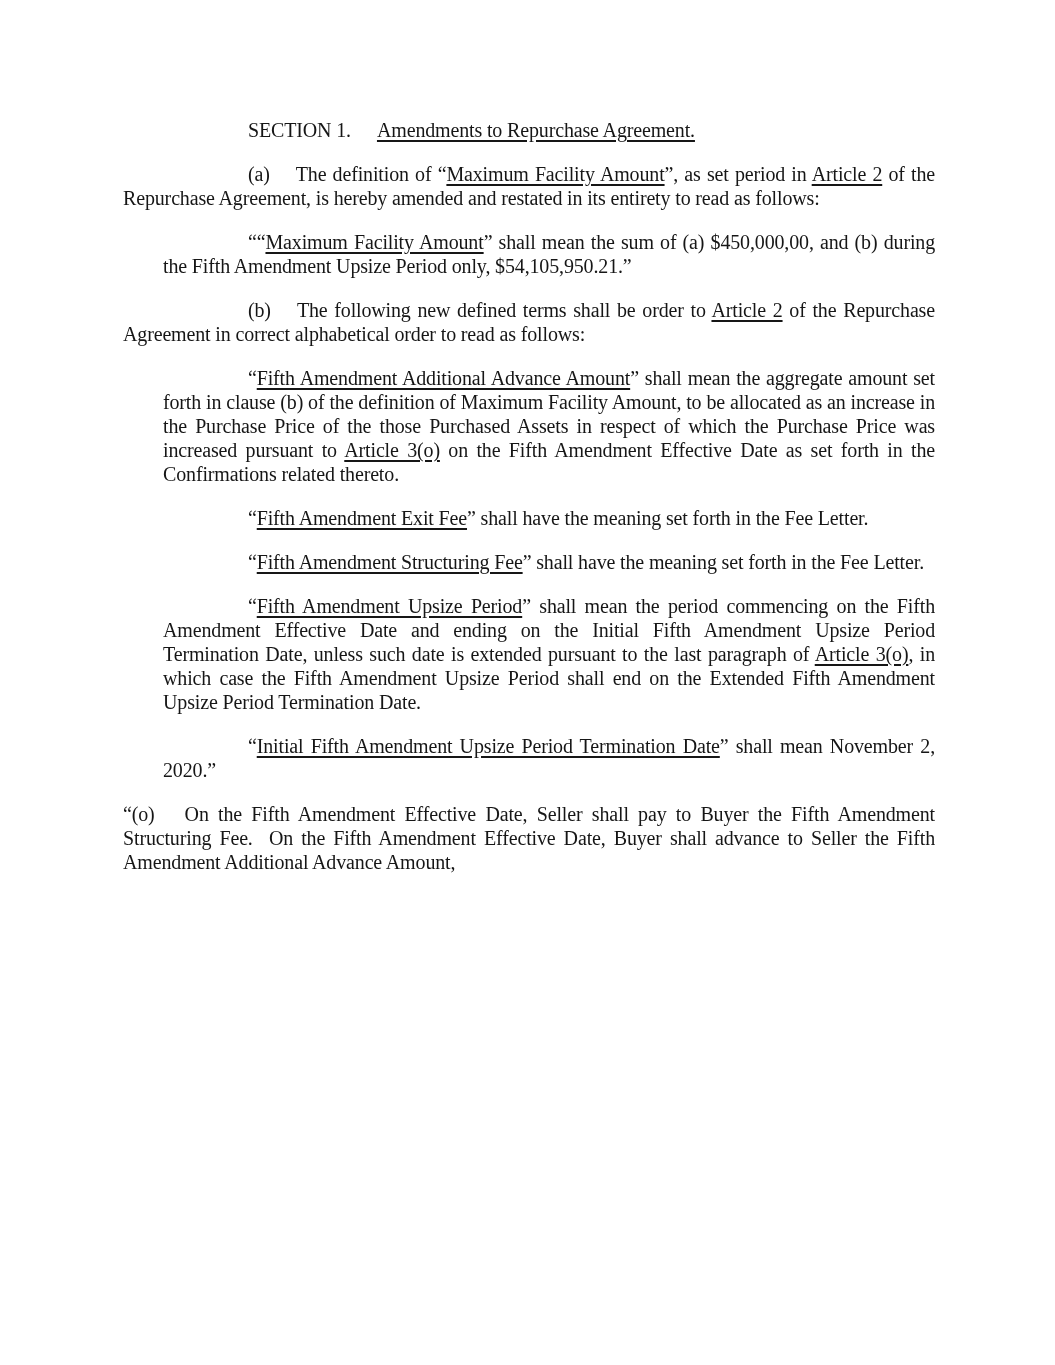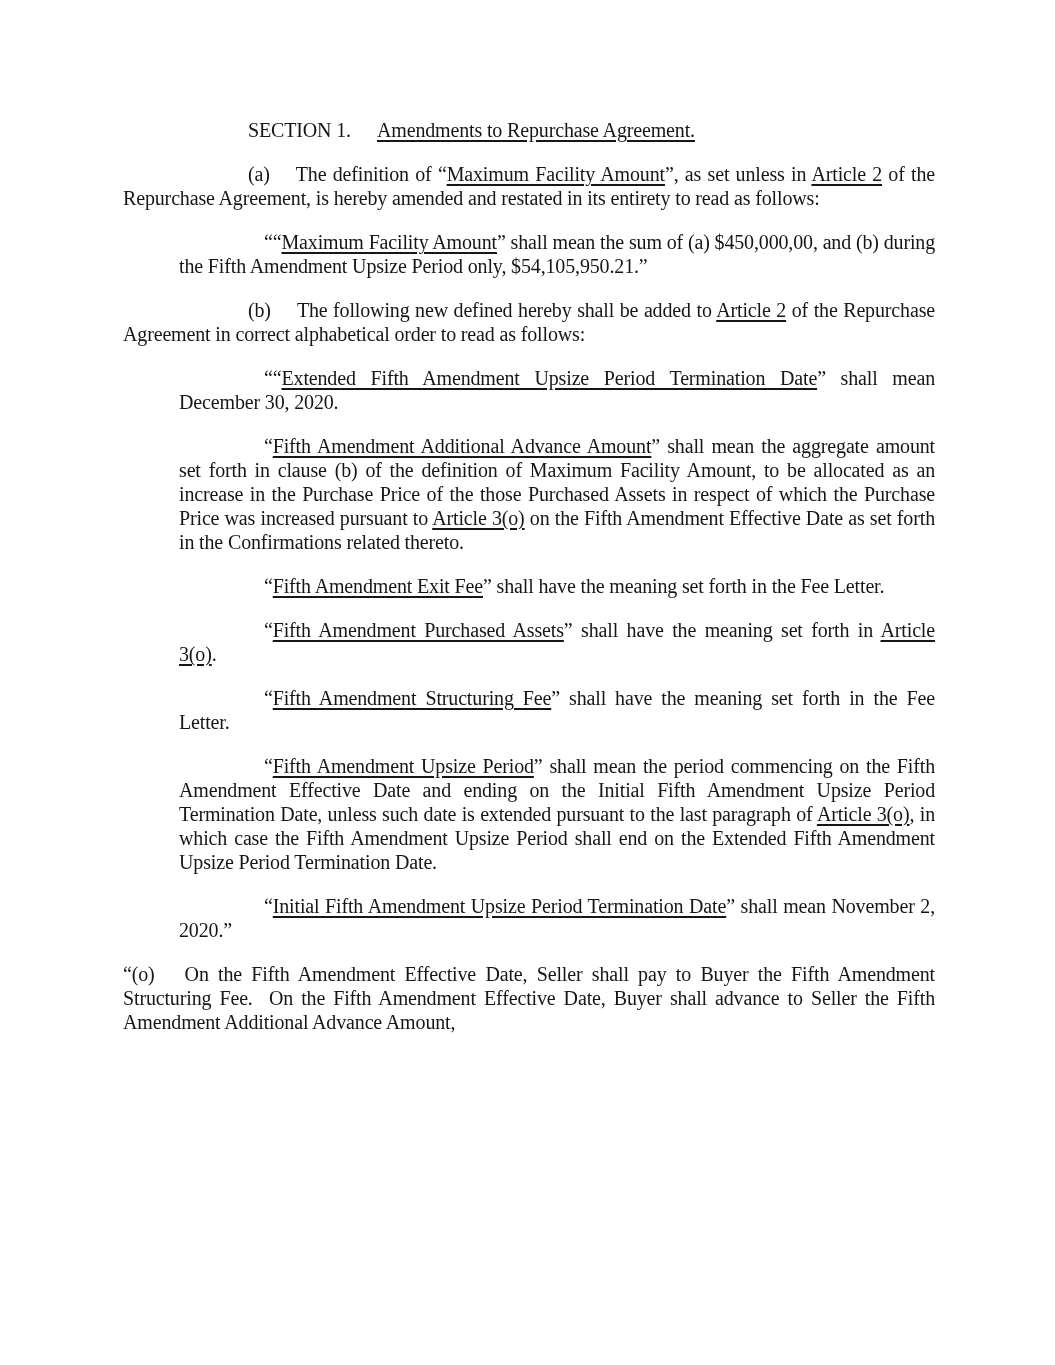--- a/index.html
+++ b/index.html
@@ -30,21 +30,21 @@
     text-align: justify;
   }
   p.p-heading {
     text-indent: 125px;
     text-align: left;
   }
   p.p-body {
     text-indent: 125px;
   }
   p.p-quote {
-    margin-left: 56px;
+    margin-left: 40px;
     text-indent: 85px;
   }
   p.p-quote-deep {
     text-indent: 0;
   }
   span.u {
     text-decoration: underline;
     text-underline-offset: 3px;
   }
   span.tab {
@@ -58,26 +58,24 @@
     text-align: center;
     letter-spacing: 0;
   }
 </style>
 </head>
 <body>
 
 <div class="page">
   <div class="content">
       <p class="para p-heading"><span>SECTION 1.</span><span class="tab" style="width: 26px;"></span><span class="u">Amendments to Repurchase Agreement.</span></p>
-      <p class="para p-body"><span>(a)</span><span class="tab" style="width: 26px;"></span><span>The definition of “</span><span class="u">Maximum Facility Amount</span><span>”, as set unless in </span><span class="u">Article 2</span><span> of the Repurchase Agreement, is hereby amended and restated in its entirety to read as follows:</span></p>
+      <p class="para p-body"><span>(a)</span><span class="tab" style="width: 26px;"></span><span>The definition of “</span><span class="u">Maximum Facility Amount</span><span>”, as set period in </span><span class="u">Article 2</span><span> of the Repurchase Agreement, is hereby amended and restated in its entirety to read as follows:</span></p>
       <p class="para p-quote"><span>““</span><span class="u">Maximum Facility Amount</span><span>” shall mean the sum of (a) $450,000,00, and (b) during the Fifth Amendment Upsize Period only, $54,105,950.21.”</span></p>
-      <p class="para p-body"><span>(b)</span><span class="tab" style="width: 26px;"></span><span>The following new defined hereby shall be added to </span><span class="u">Article 2</span><span> of the Repurchase Agreement in correct alphabetical order to read as follows:</span></p>
-      <p class="para p-quote"><span>““</span><span class="u">Extended Fifth Amendment Upsize Period Termination Date</span><span>” shall mean December 30, 2020.</span></p>
+      <p class="para p-body"><span>(b)</span><span class="tab" style="width: 26px;"></span><span>The following new defined terms shall be order to </span><span class="u">Article 2</span><span> of the Repurchase Agreement in correct alphabetical order to read as follows:</span></p>
       <p class="para p-quote"><span>“</span><span class="u">Fifth Amendment Additional Advance Amount</span><span>” shall mean the aggregate amount set forth in clause (b) of the definition of Maximum Facility Amount, to be allocated as an increase in the Purchase Price of the those Purchased Assets in respect of which the Purchase Price was increased pursuant to </span><span class="u">Article 3(o)</span><span> on the Fifth Amendment Effective Date as set forth in the Confirmations related thereto.</span></p>
       <p class="para p-quote"><span>“</span><span class="u">Fifth Amendment Exit Fee</span><span>” shall have the meaning set forth in the Fee Letter.</span></p>
-      <p class="para p-quote"><span>“</span><span class="u">Fifth Amendment Purchased Assets</span><span>” shall have the meaning set forth in </span><span class="u">Article 3(o)</span><span>.</span></p>
       <p class="para p-quote"><span>“</span><span class="u">Fifth Amendment Structuring Fee</span><span>” shall have the meaning set forth in the Fee Letter.</span></p>
       <p class="para p-quote"><span>“</span><span class="u">Fifth Amendment Upsize Period</span><span>” shall mean the period commencing on the Fifth Amendment Effective Date and ending on the Initial Fifth Amendment Upsize Period Termination Date, unless such date is extended pursuant to the last paragraph of </span><span class="u">Article 3(o)</span><span>, in which case the Fifth Amendment Upsize Period shall end on the Extended Fifth Amendment Upsize Period Termination Date.</span></p>
       <p class="para p-quote"><span>“</span><span class="u">Initial Fifth Amendment Upsize Period Termination Date</span><span>” shall mean November 2, 2020.”</span></p>
       <p class="para p-quote-deep"><span>“(o)</span><span class="tab" style="width: 30px;"></span><span>On the Fifth Amendment Effective Date, Seller shall pay to Buyer the Fifth Amendment Structuring Fee.&nbsp; On the Fifth Amendment Effective Date, Buyer shall advance to Seller the Fifth Amendment Additional Advance Amount,</span></p>
     </div>
   <div class="footer">-2-</div>
 </div>
 
 </body></html>

